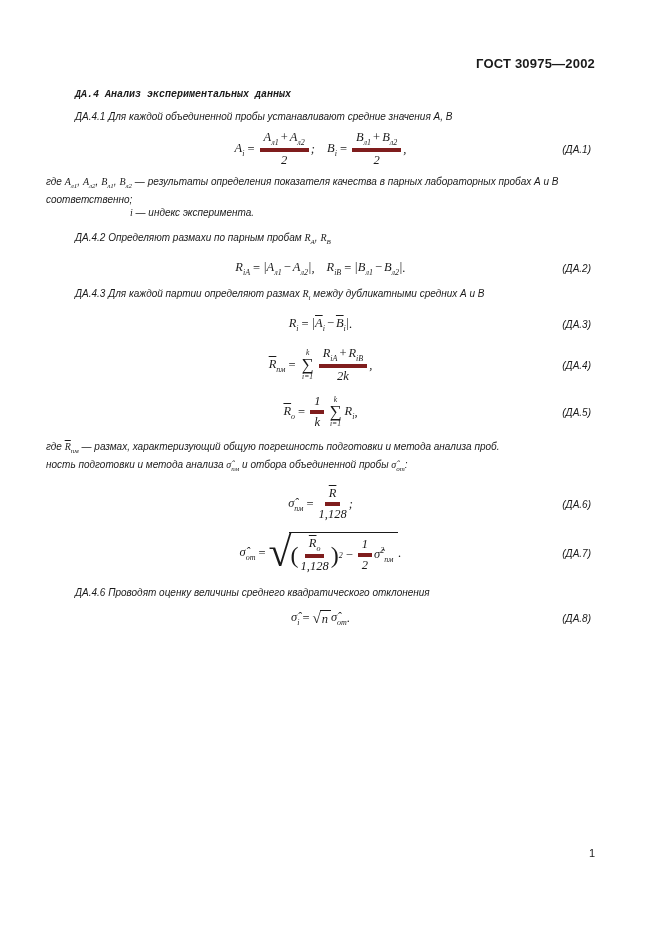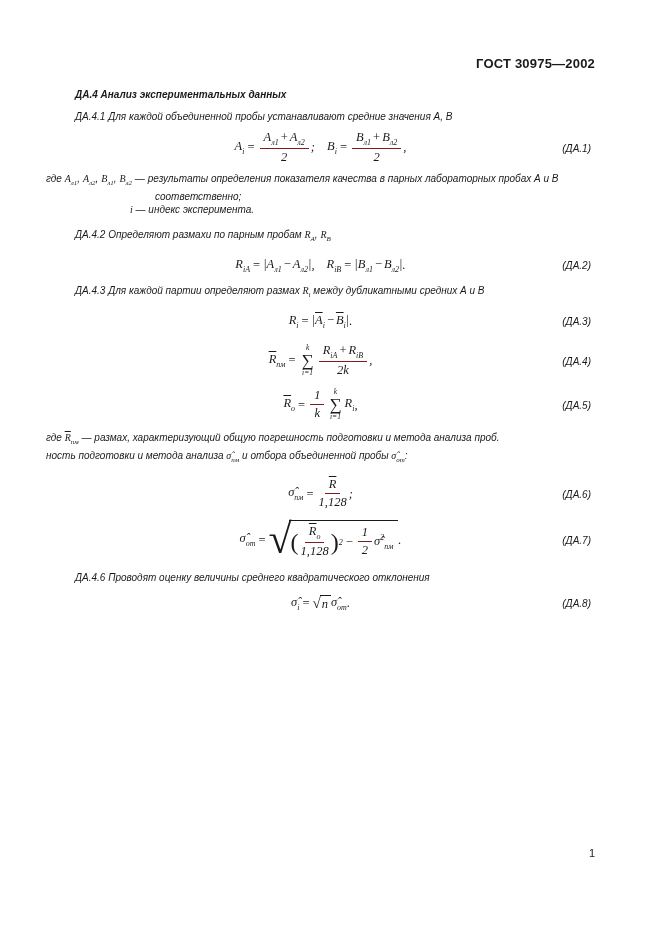--- a/index.html
+++ b/index.html
@@ -13,25 +13,25 @@
   .doc-number {
     position: absolute; top: 56px; right: 66px;
     font-weight: bold; font-size: 13px; letter-spacing: 0.2px;
   }
   .content {
     position: absolute; top: 88px; left: 46px; width: 549px;
     font-size: 10px; line-height: 13px; font-style: italic;
   }
   .para { margin: 0; white-space: nowrap; }
   .indent { text-indent: 29px; }
-  .heading { font-weight: bold; margin: 0 0 9px 0; text-indent: 29px; }
+  .heading { font-weight: bold; margin: 0 0 9px 0; text-indent: 29px; font-family: Liberation Mono, monospace; }
   .content sub { font-size: 7px; }
   .content sup { font-size: 7px; }
   .mvar { font-family: "Liberation Serif", serif; font-style: italic; }
-  .cont1 { margin-left: 109px; }
+  .cont1 { }
   .cont2 { margin-left: 84px; }
   .mt4 { margin-top: 4px; } .mt6 { margin-top: 12px; }
 
   
   .eqrow {
     position: relative; display: flex; justify-content: center; align-items: center;
     margin: 7px 0; min-height: 24px;
   }
   .eqrow.tall { margin: 10px 0; }
   .eqnum {
@@ -43,21 +43,21 @@
     font-family: "Liberation Serif", serif; font-size: 12.5px; font-style: italic;
     line-height: 1.15;
   }
   .eq sub { font-size: 8px; font-style: italic; }
   .eq sup { font-size: 8px; }
   .tok { white-space: pre; }
   .op { white-space: pre; font-style: normal; padding: 0 3px; }
   .opn { font-style: normal; padding: 0 2px; }
   .gap { display: inline-block; width: 12px; }
   .frac { display: inline-flex; flex-direction: column; align-items: center; margin: 0 2px; line-height: 1.2; }
-  .frac .num { border-bottom: 1px solid #7f1d1d; padding: 0 4px 1px 4px; white-space: pre; }
+  .frac .num { border-bottom: 4px solid #7f1d1d; padding: 0 4px 1px 4px; white-space: pre; }
   .frac .den { padding-top: 1px; white-space: pre; }
   .sum { display: inline-flex; flex-direction: column; align-items: center; line-height: 1; margin: 0 3px; font-style: normal; }
   .sum .lim { font-size: 7.5px; font-style: italic; line-height: 1.1; }
   .sum .sig { font-size: 17px; line-height: 0.95; }
   .sqrt { display: inline-flex; align-items: center; }
   .rad { font-style: normal; font-size: 42px; line-height: 0.8; margin-right: -3px; font-weight: 300; }
   .radicand { display: inline-flex; align-items: center; border-top: 1.2px solid #1a1a1a; padding: 3px 5px 0 2px; }
   .rad-s { font-style: normal; font-size: 15px; line-height: 0.9; margin-right: -1px; }
   .radicand-s { border-top: 1px solid #1a1a1a; padding: 1px 3px 0 2px; white-space: pre; }
   .bigp { font-style: normal; font-size: 24px; line-height: 1; font-weight: 300; }

